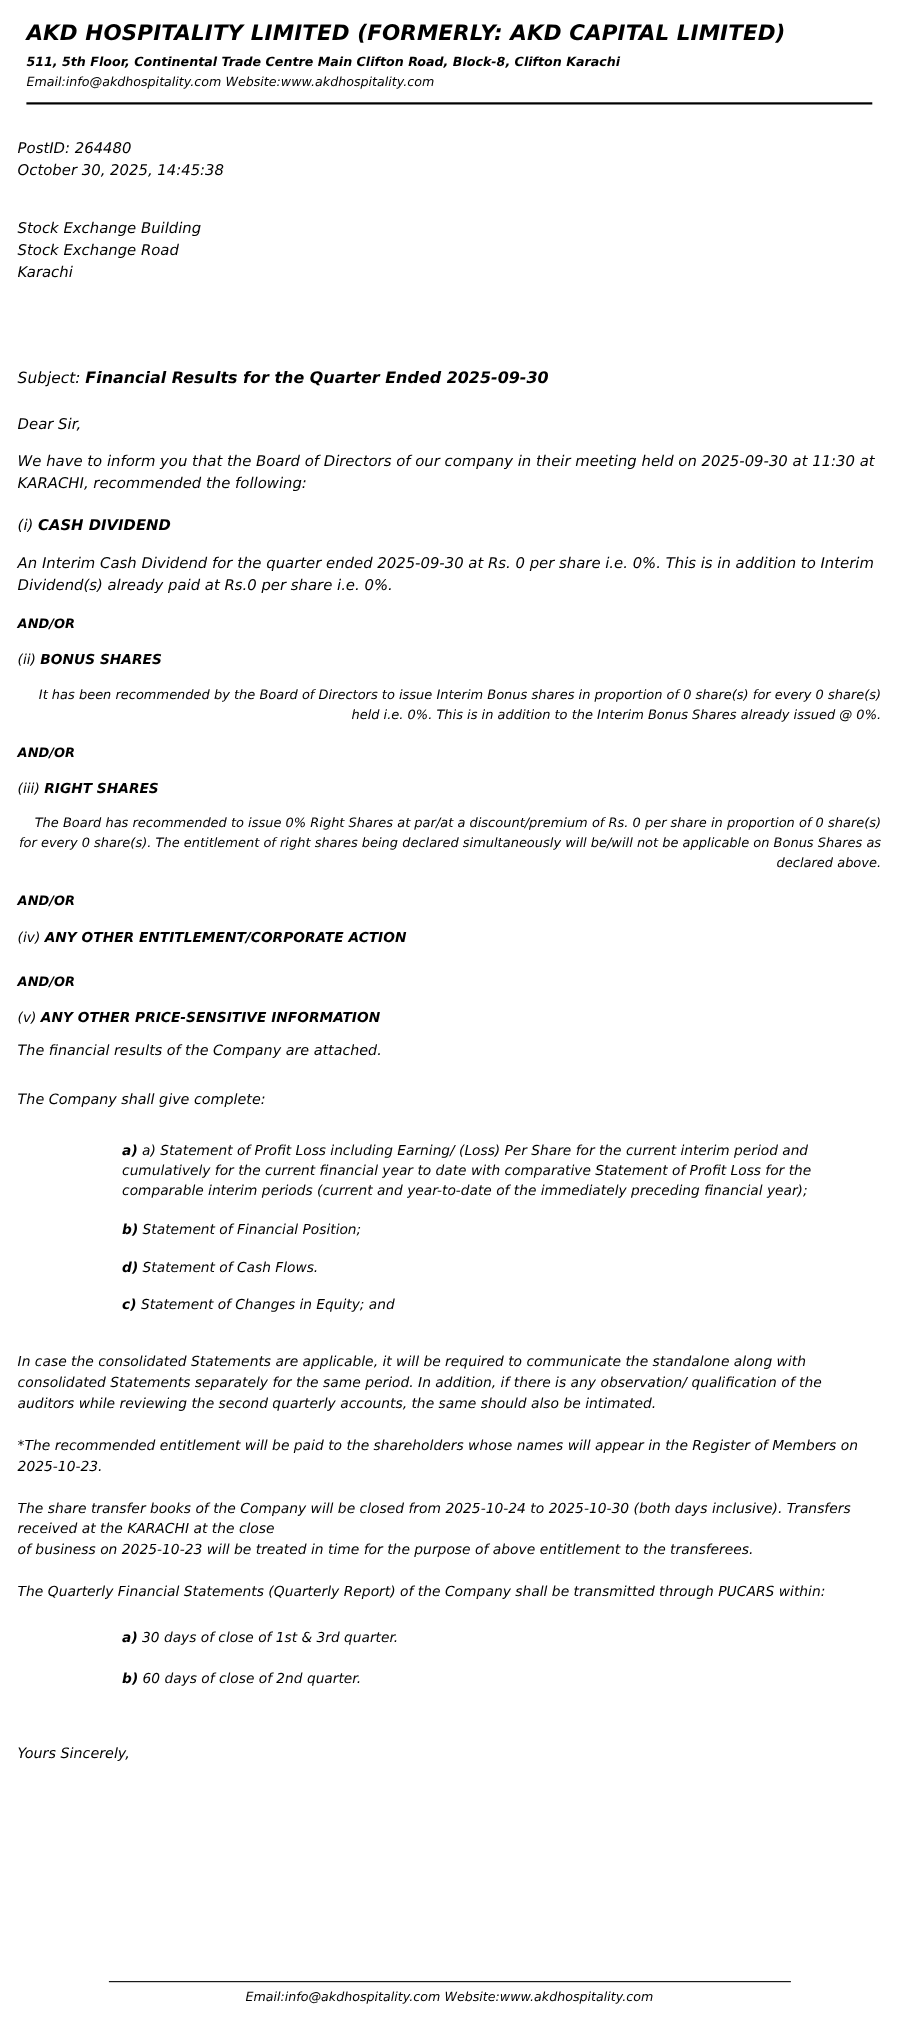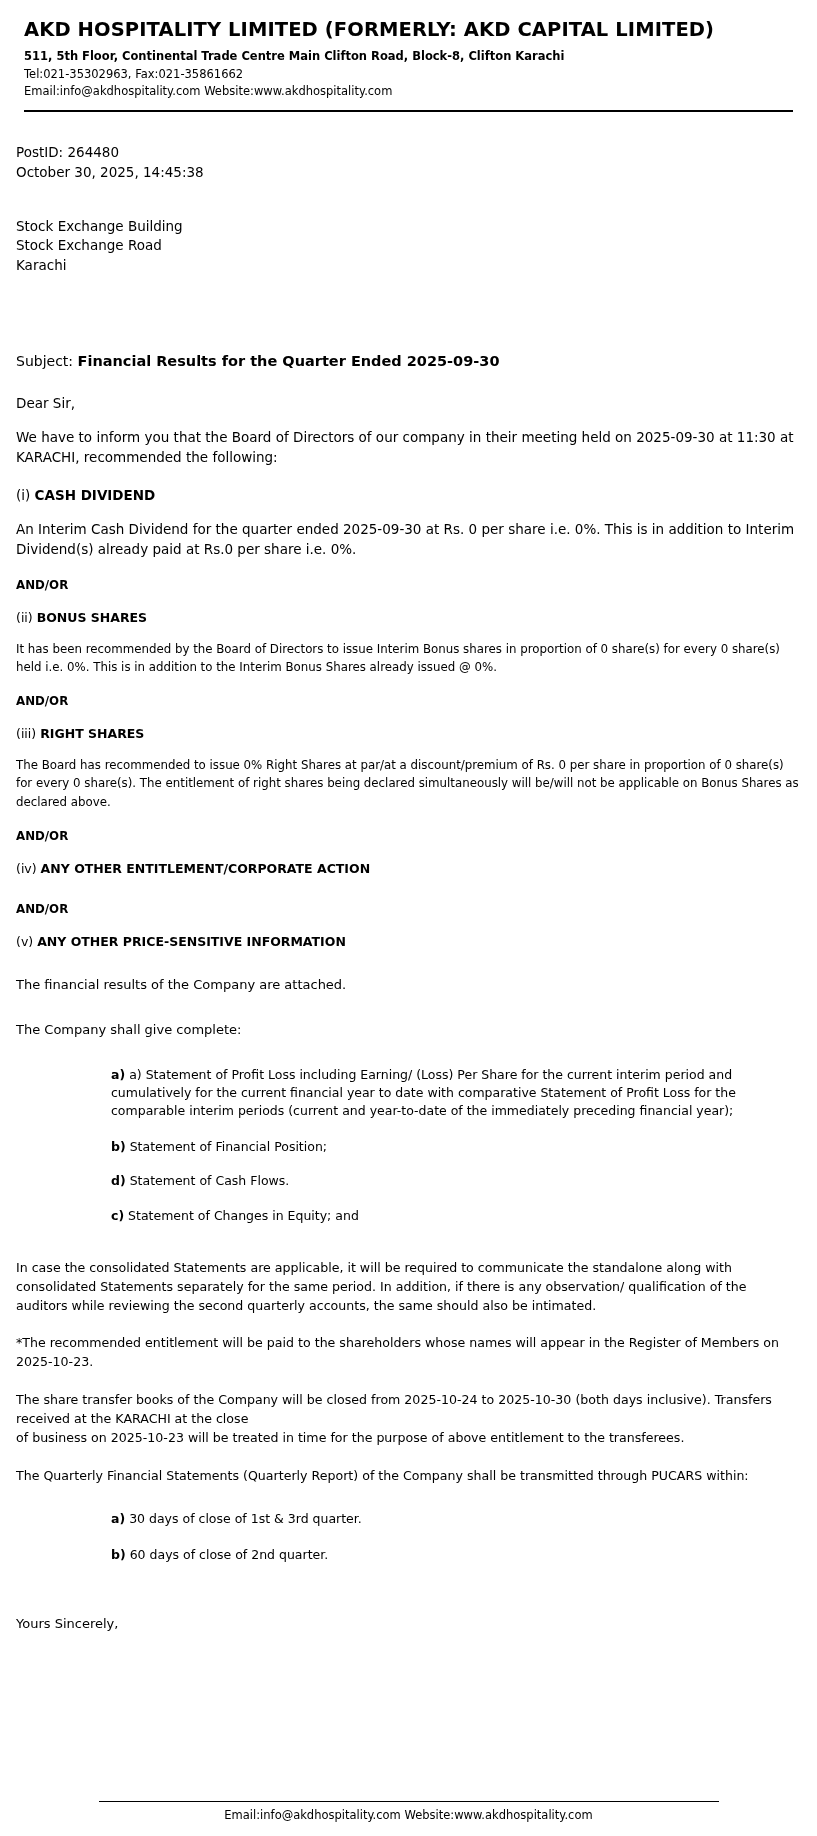--- a/index.html
+++ b/index.html
@@ -11,20 +11,21 @@
     font-family: "DejaVu Sans", sans-serif;
     color: #000000;
   }
   .page {
     width: 817px;
     min-height: 1836px;
     position: relative;
     box-sizing: border-box;
     padding: 14px 10px 10px 10px;
     background: #ffffff;
+    font-style: italic;
   }
   
   .letterhead {
     padding: 4px 14px 8px 14px;
   }
   .company-name {
     font-size: 19.5px;
     font-weight: bold;
     letter-spacing: 0.1px;
     line-height: 1.25;
@@ -88,20 +89,21 @@
     font-size: 13.5px;
   }
   .section-head .head-bold {
     font-weight: bold;
   }
   .small-para {
     margin-top: 15px;
     font-size: 11.8px;
     line-height: 1.55;
     max-width: 790px;
+    text-align: right;
   }
   .andor {
     margin-top: 18px;
     font-size: 11.8px;
     font-weight: bold;
   }
   .sub-head {
     margin-top: 18px;
     font-size: 12.5px;
     font-weight: bold;
@@ -153,21 +155,20 @@
   }
 </style>
 </head>
 <body>
 
 <div class="page">
 
   <div class="letterhead">
     <div class="company-name">AKD HOSPITALITY LIMITED (FORMERLY: AKD CAPITAL LIMITED)</div>
     <div class="addr-line">511, 5th Floor, Continental Trade Centre Main Clifton Road, Block-8, Clifton Karachi</div>
-    <div class="addr-line thin">Tel:021-35302963,  Fax:021-35861662</div>
     <div class="addr-line thin">Email:info@akdhospitality.com Website:www.akdhospitality.com</div>
     <hr class="rule">
   </div>
 
   <div class="body-wrap">
 
     <div class="meta">
       <div>PostID: 264480</div>
       <div>October 30, 2025, 14:45:38</div>
     </div>
@@ -211,21 +212,21 @@
     <div class="sub-head">
       <span class="paren">(iv) </span><span>ANY OTHER ENTITLEMENT/CORPORATE ACTION</span>
     </div>
 
     <div class="andor" style="margin-top:26px;">AND/OR</div>
 
     <div class="sub-head">
       <span class="paren">(v) </span><span>ANY OTHER PRICE-SENSITIVE INFORMATION</span>
     </div>
 
-    <div class="plain-para" style="margin-top:26px;">The financial results of the Company are attached.</div>
+    <div class="plain-para" style="margin-top:14px;">The financial results of the Company are attached.</div>
 
     <div class="plain-para" style="margin-top:26px;">The Company shall give complete:</div>
 
     <div class="indent-item" style="margin-top:26px;">
       <span class="marker">a)</span>
       <span>a) Statement of Profit Loss including Earning/ (Loss) Per Share for the current interim period and cumulatively for the current financial year to date with comparative Statement of Profit Loss for the comparable interim periods (current and year-to-date of the immediately preceding financial year);</span>
     </div>
     <div class="indent-item" style="margin-top:18px;">
       <span class="marker">b)</span>
       <span>Statement of Financial Position;</span>

